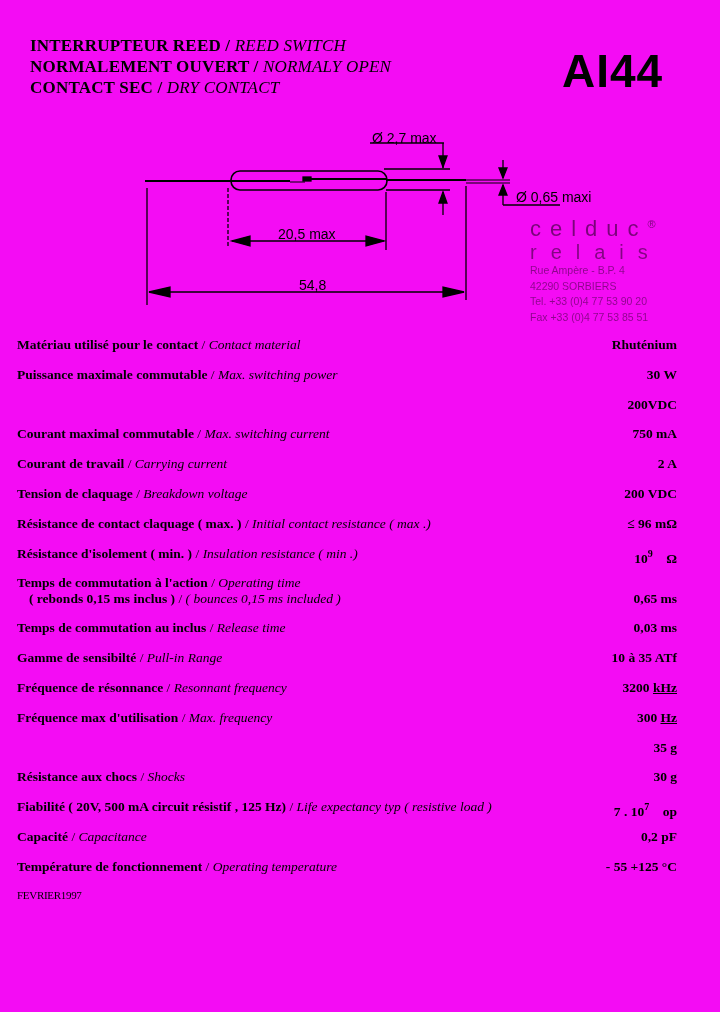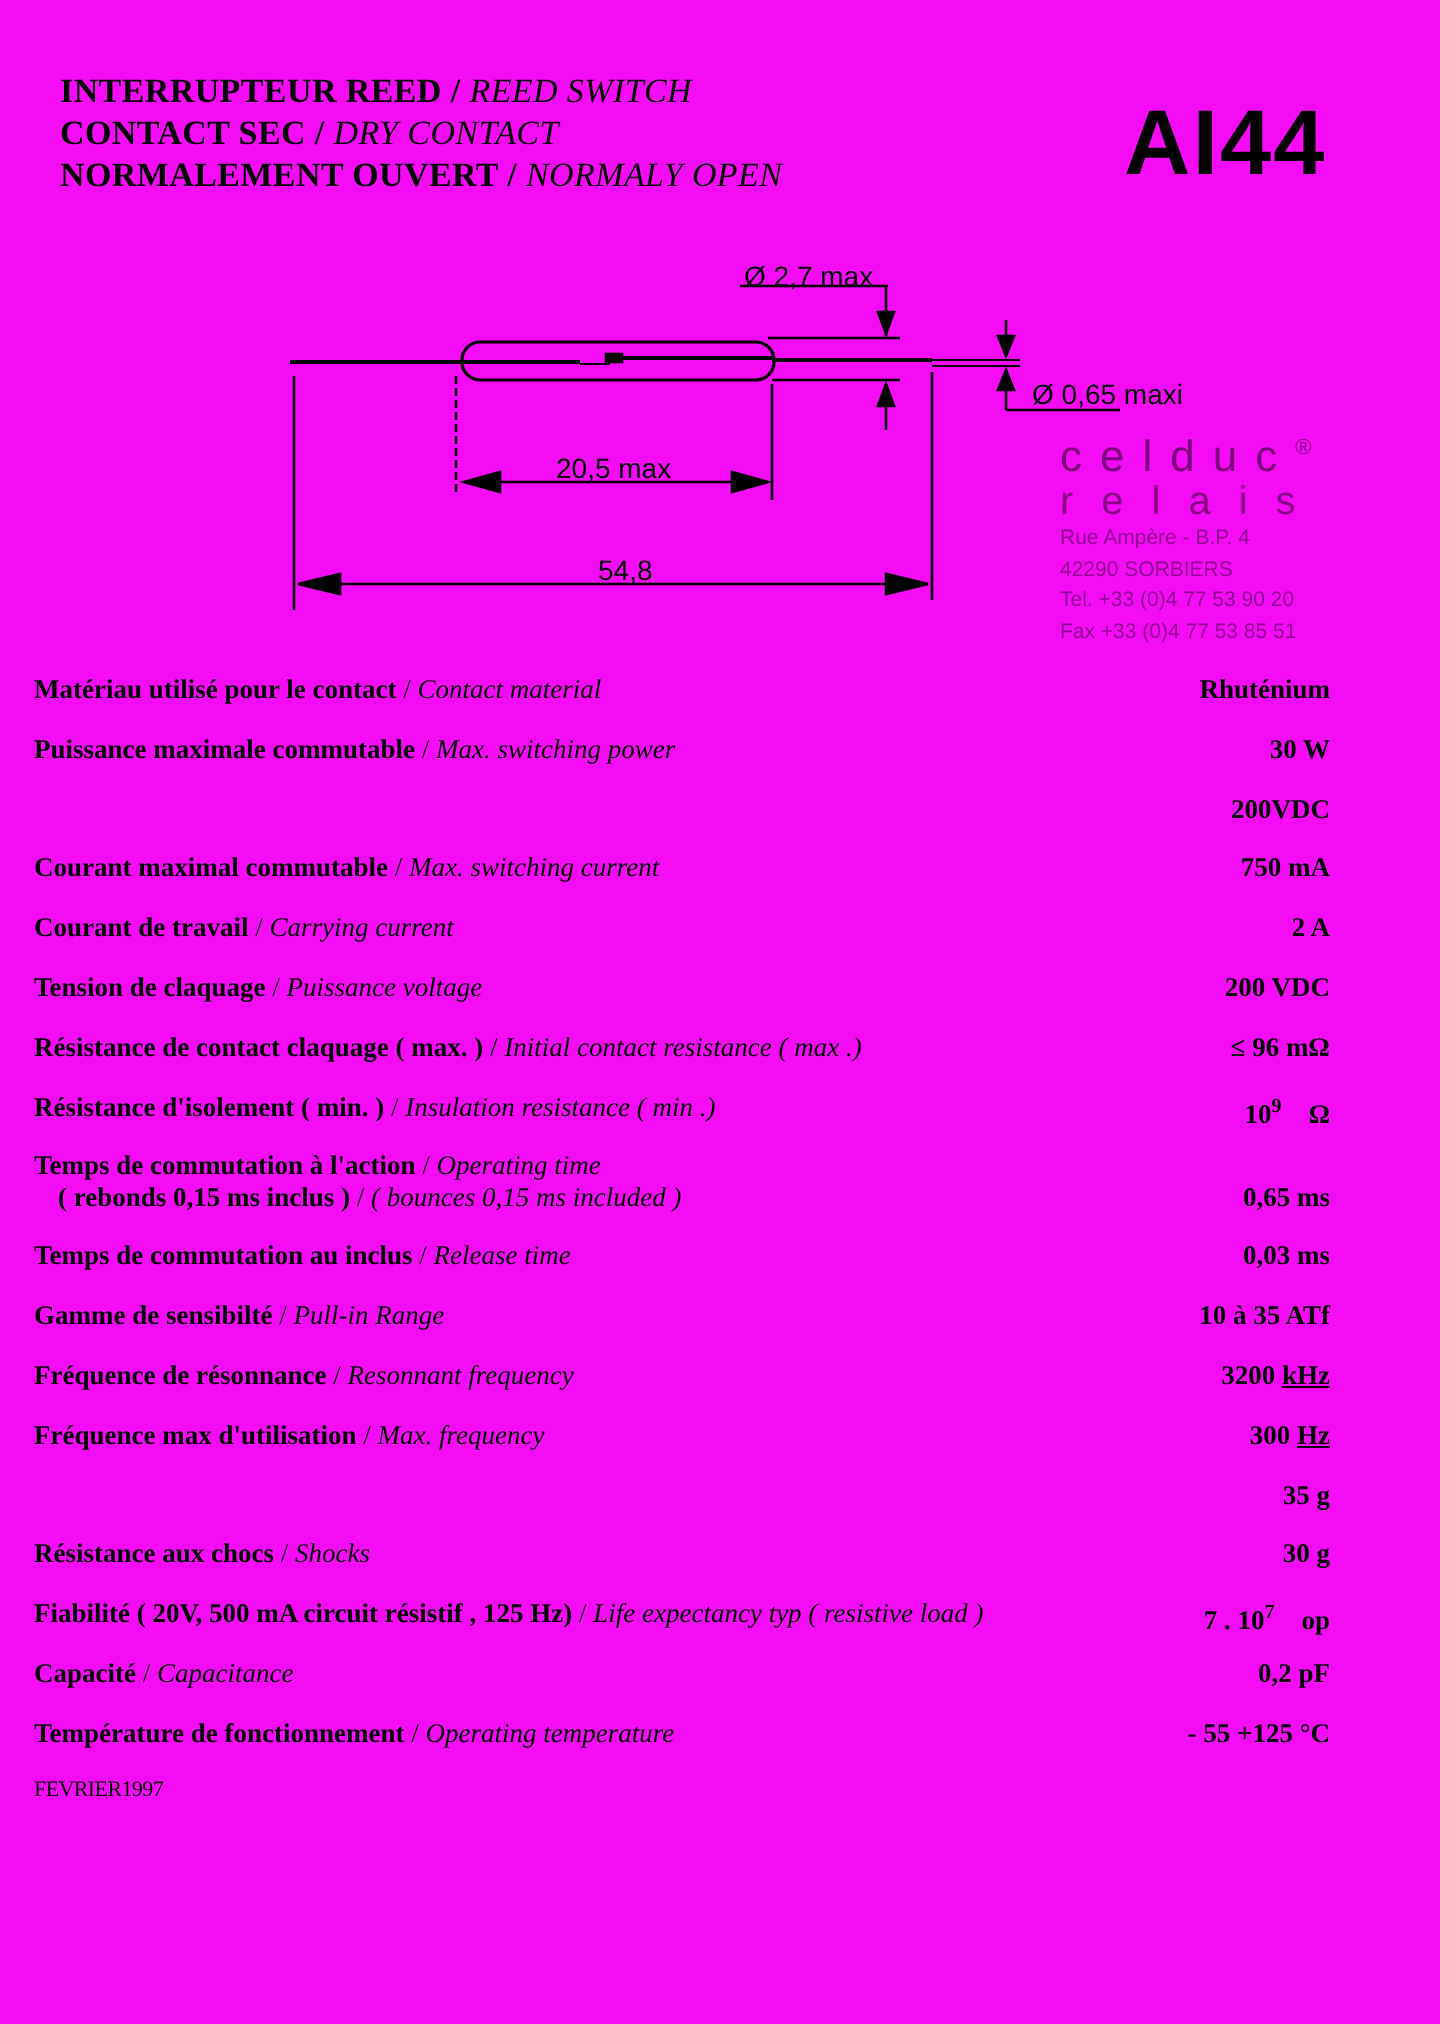--- a/index.html
+++ b/index.html
@@ -20,39 +20,39 @@
   .logo .brand { font-size:22px; letter-spacing:9px; line-height:24px; opacity:0.65; }
   .logo .brand2 { font-size:20px; letter-spacing:14px; line-height:22px; opacity:0.6; }
   .logo .addr { font-size:10.5px; line-height:15.5px; opacity:0.55; white-space:nowrap; }
   .logo sup { font-size:11px; letter-spacing:0; }
 
   .spec-table { position:absolute; left:17px; top:337px; width:663px; }
   .row { position:relative; height:29.8px; font-size:13.5px; }
   .row .label { position:absolute; left:0; top:0; white-space:nowrap; line-height:16px; }
   .row .label b { font-weight:bold; }
   .row .label i { font-weight:normal; }
-  .row .value { position:absolute; right:15px; top:0; font-weight:bold; white-space:nowrap; line-height:16px; text-align:center;margin-left:32px; }
+  .row .value { position:absolute; right:3px; top:0; font-weight:bold; white-space:nowrap; line-height:16px; text-align:center;margin-left:32px; }
   .row.tall { height:45px; }
   .row .label .sub { display:block; padding-left:12px; }
   .row.tall .value { top:16px; }
   .u { text-decoration:underline; }
   .footer { position:absolute; left:17px; top:889px; font-size:11px; letter-spacing:-0.3px; }
 </style>
 </head>
 <body>
 
 <div class="title-block">
   <div class="title-line">
     <span>INTERRUPTEUR REED</span><span> / </span><span class="en">REED SWITCH</span>
   </div>
   <div class="title-line">
-    <span>CONTACT SEC</span><span> / </span><span class="en">DRY CONTACT</span>
+    <span>NORMALEMENT OUVERT</span><span> / </span><span class="en">NORMALY OPEN</span>
   </div>
   <div class="title-line">
-    <span>NORMALEMENT OUVERT</span><span> / </span><span class="en">NORMALY OPEN</span>
+    <span>CONTACT SEC</span><span> / </span><span class="en">DRY CONTACT</span>
   </div>
 </div>
 <div class="model">AI44</div>
 
 <svg class="drawing" viewBox="0 0 720 320" xmlns="http://www.w3.org/2000/svg">
   <g stroke="#000" fill="none" stroke-width="1.3">
 
     <line x1="145" y1="181" x2="232" y2="181" stroke-width="2"></line>
 
     <rect x="231" y="171" width="156" height="19" rx="9" ry="9" stroke-width="1.6"></rect>
@@ -122,21 +122,21 @@
   </div>
   <div class="row">
     <div class="label"><b>Courant maximal commutable</b><span> / </span><i>Max. switching current</i></div>
     <div class="value">750 mA</div>
   </div>
   <div class="row">
     <div class="label"><b>Courant de travail</b><span> / </span><i>Carrying current</i></div>
     <div class="value">2 A</div>
   </div>
   <div class="row">
-    <div class="label"><b>Tension de claquage</b><span> / </span><i>Puissance voltage</i></div>
+    <div class="label"><b>Tension de claquage</b><span> / </span><i>Breakdown voltage</i></div>
     <div class="value">200 VDC</div>
   </div>
   <div class="row">
     <div class="label"><b>Résistance de contact claquage ( max. )</b><span> / </span><i>Initial contact resistance ( max .)</i></div>
     <div class="value">≤ 96 mΩ</div>
   </div>
   <div class="row">
     <div class="label"><b>Résistance d'isolement ( min. )</b><span> / </span><i>Insulation resistance ( min .)</i></div>
     <div class="value"><span>10</span><sup style="font-size:10px;">9</sup>&nbsp;&nbsp;&nbsp;&nbsp;<span>Ω</span></div>
   </div>

